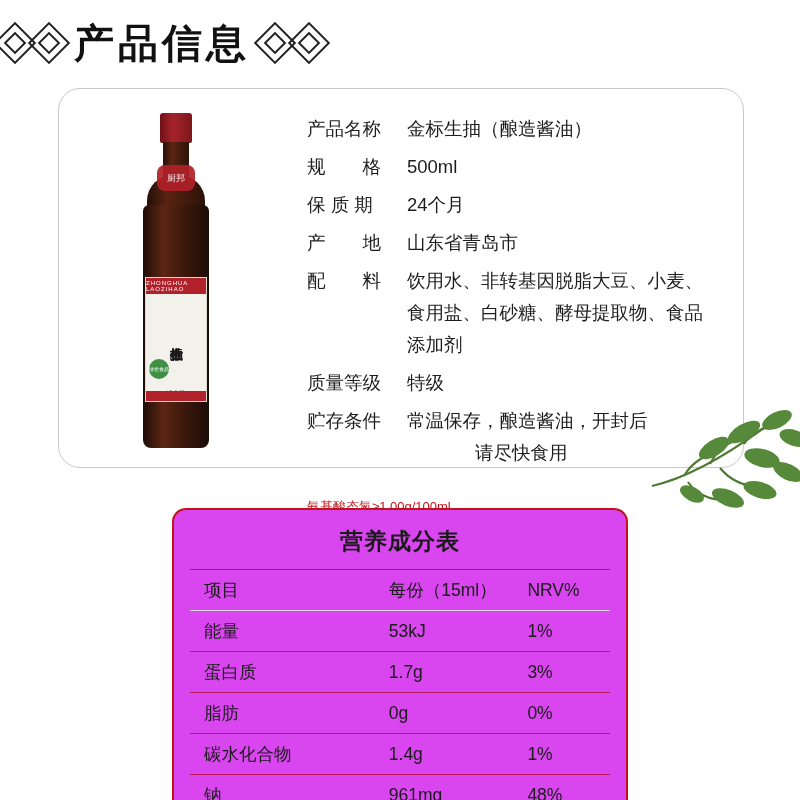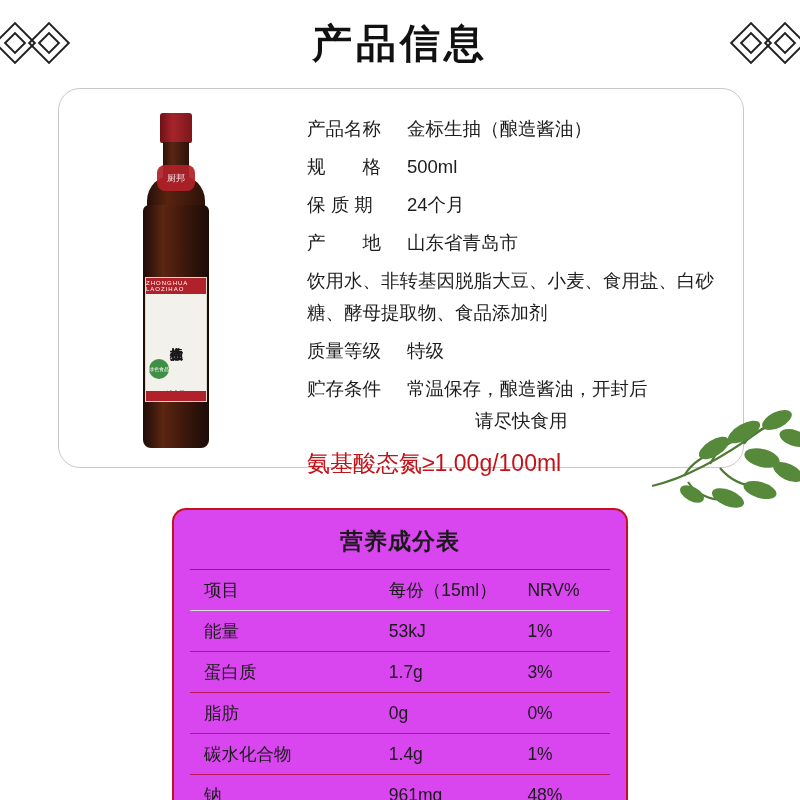--- a/index.html
+++ b/index.html
@@ -14,22 +14,22 @@
     color: #1a1a1a;
     position: relative;
     overflow: hidden;
   }
 
   
   .header {
     height: 78px;
     display: flex;
     align-items: center;
-    justify-content: space-between;
-    gap: 22px;
+    justify-content: flex-start;
+    gap: 10px;
     margin-top: 4px;
   }
   .header-title {
     font-size: 40px;
     letter-spacing: 4px;
     font-weight: 700;
     color: #111;
   }
   .diamond-pair {
     display: flex;
@@ -212,23 +212,23 @@
     flex: 0 0 100px;
     letter-spacing: 0;
   }
   .spec-val {
     flex: 1;
   }
   .spec-val .cont {
     display: block;
   }
   .spec-note {
-    margin-top: 10px;
+    margin-top: 22px;
     color: #c2121a;
-    font-size: 23px;
+    font-size: 13px;
   }
   .indent-line {
     display: block;
     padding-left: 68px;
   }
 
   
   .leaves {
     position: absolute;
     left: 648px;
@@ -331,20 +331,21 @@
       <div class="spec-key">保 质 期</div>
       <div class="spec-val">24个月</div>
     </div>
 
     <div class="spec-row">
       <div class="spec-key">产　　地</div>
       <div class="spec-val">山东省青岛市</div>
     </div>
 
     <div class="spec-row">
+      <div class="spec-key">配　　料</div>
       <div class="spec-val">饮用水、非转基因脱脂大豆、小麦、食用盐、白砂糖、酵母提取物、食品添加剂</div>
     </div>
 
     <div class="spec-row">
       <div class="spec-key">质量等级</div>
       <div class="spec-val">特级</div>
     </div>
 
     <div class="spec-row">
       <div class="spec-key">贮存条件</div>

